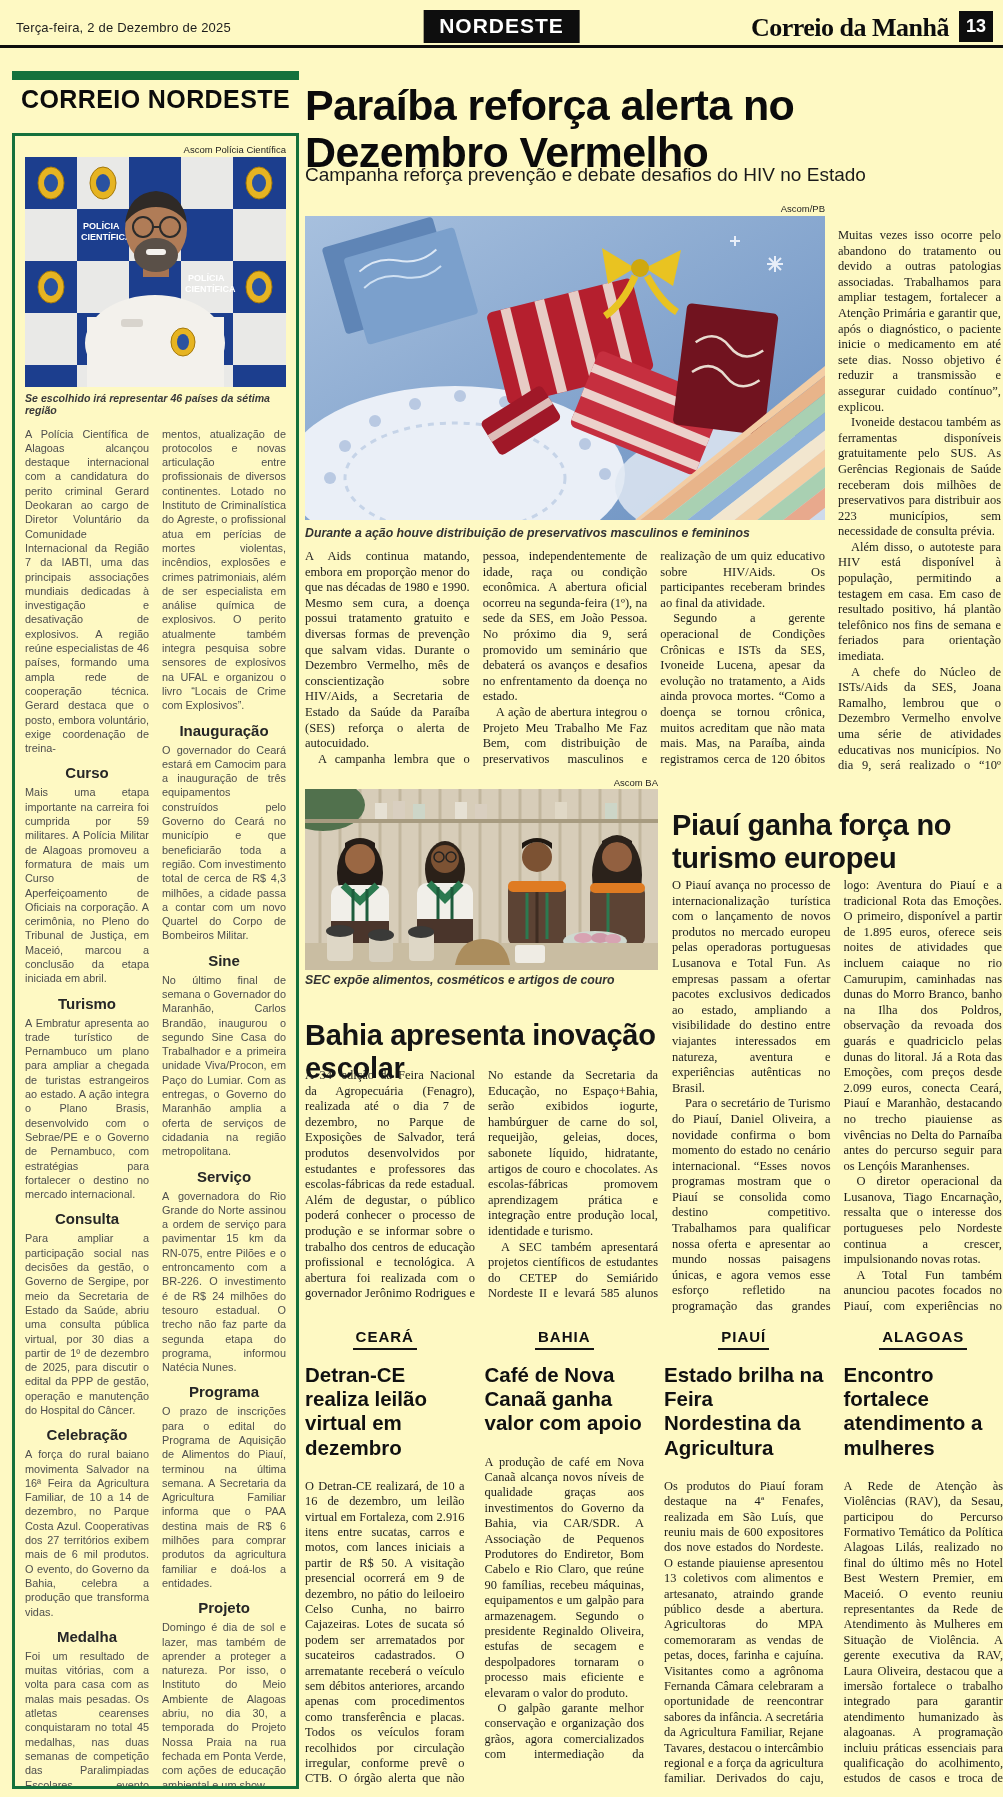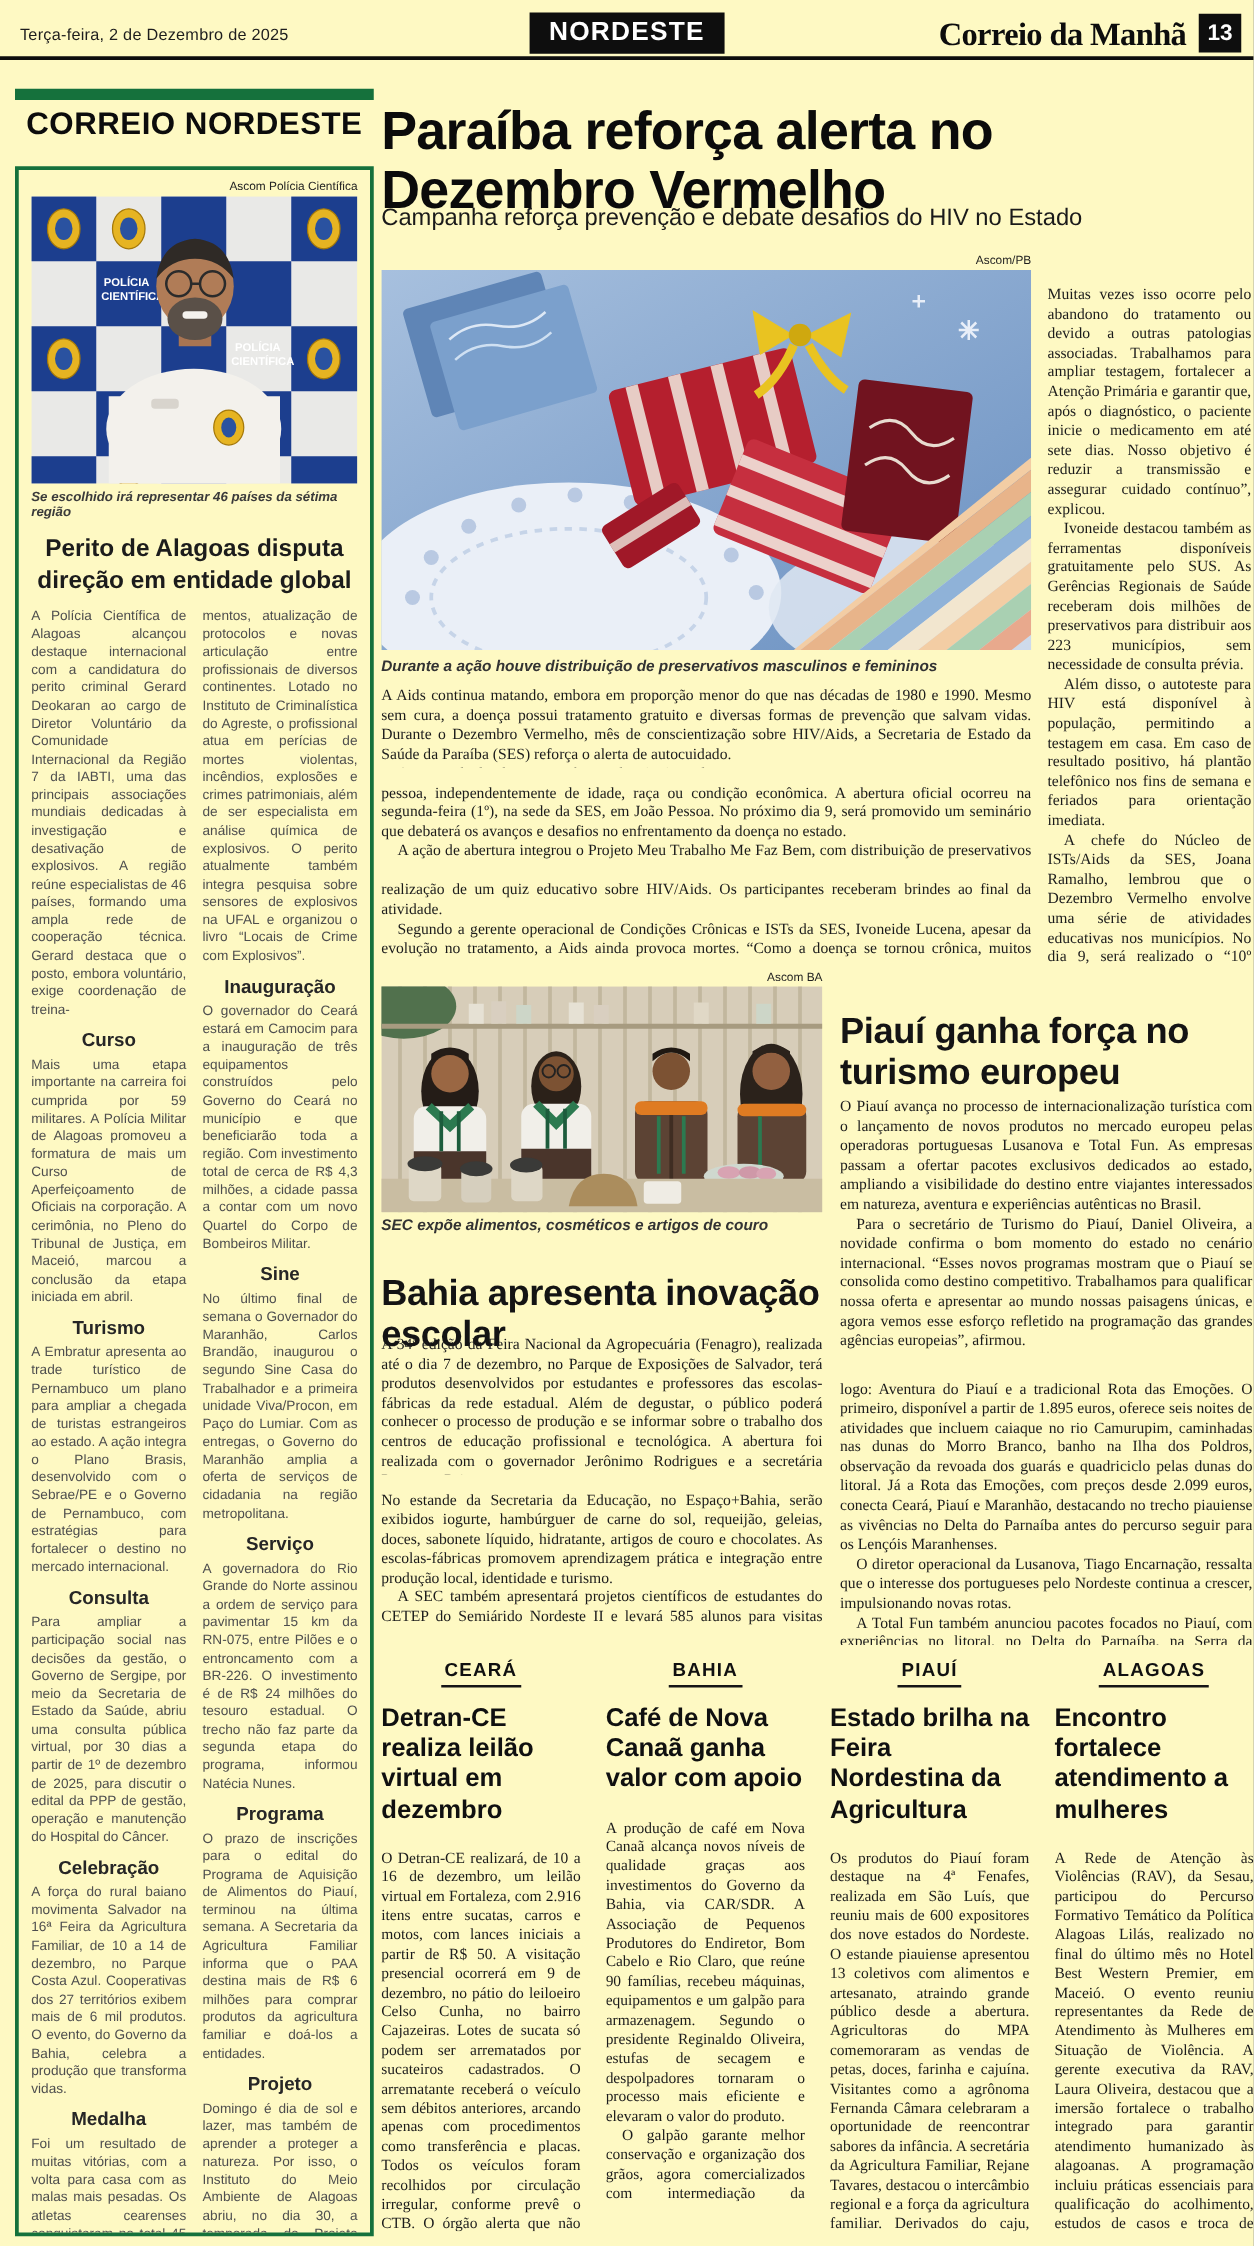--- a/index.html
+++ b/index.html
@@ -31,21 +31,21 @@
                   line-height:1.26;color:#1c1c1c;}
   .panel-cols{margin-top:10px;display:flex;gap:13px;}
   .panel-col{flex:1;min-width:0;}
   .panel-p{margin:0;font-size:10.9px;line-height:14.3px;color:#4e4e4e;text-align:justify;}
   .panel-h{margin:9px 0 4px;text-align:center;font-size:15px;font-weight:700;color:#262626;}
 
   
   .serif{font-family:"Liberation Serif","DejaVu Serif",serif;color:#1b1b1b;}
   .sp{margin:0;text-indent:13px;text-align:justify;}
   .sp.ni{text-indent:0;}
-  .cols{display:flex;flex-direction:column;}
+  .cols{display:flex;}
   .cols .c{flex:1;min-width:0;overflow:hidden;}
 
   .lead-headline{left:305px;top:54px;width:698px;font-size:43px;font-weight:800;
                  line-height:1.1;letter-spacing:-.6px;color:#0b0b0b;margin-top:28px;}
   .lead-subhead{left:305px;top:164px;width:698px;font-size:19px;color:#1a1a1a;}
   .credit{font-size:9.5px;color:#1f1f1f;text-align:right;}
   .lead-credit{left:305px;top:203px;width:520px;}
   .lead-photo{left:305px;top:216px;width:520px;height:304px;overflow:hidden;}
   .caption{font-size:12.3px;font-weight:bold;font-style:italic;color:#333;}
   .lead-caption{left:305px;top:526px;width:520px;}
@@ -143,21 +143,20 @@
             <circle cx="145" cy="70" r="10" fill="none" stroke="#2b2b2b" stroke-width="2"></circle>
             <line x1="128" y1="70" x2="135" y2="70" stroke="#2b2b2b" stroke-width="2"></line>
             <ellipse cx="158" cy="185" rx="12" ry="14" fill="#e6b422" stroke="#a5790a"></ellipse>
             <ellipse cx="158" cy="185" rx="6" ry="8" fill="#2a52a0"></ellipse>
             <rect x="96" y="162" width="22" height="8" rx="3" fill="#d8d4cd"></rect>
           </g>
         </svg>
       </div>
 
       <p class="pcaption">Se escolhido irá representar 46 países da sétima região</p>
-      <div class="panel-headline">Perito de Alagoas disputa direção em entidade global</div>
 
       <div class="panel-cols">
         <div class="panel-col">
           <p class="panel-p">A Polícia Científica de Alagoas alcançou destaque internacional com a candidatura do perito criminal Gerard Deokaran ao cargo de Diretor Voluntário da Comunidade Internacional da Região 7 da IABTI, uma das principais associações mundiais dedicadas à investigação e desativação de explosivos. A região reúne especialistas de 46 países, formando uma ampla rede de cooperação técnica. Gerard destaca que o posto, embora voluntário, exige coordenação de treina-</p>
           <h4 class="panel-h">Curso</h4>
           <p class="panel-p">Mais uma etapa importante na carreira foi cumprida por 59 militares. A Polícia Militar de Alagoas promoveu a formatura de mais um Curso de Aperfeiçoamento de Oficiais na corporação. A cerimônia, no Pleno do Tribunal de Justiça, em Maceió, marcou a conclusão da etapa iniciada em abril.</p>
           <h4 class="panel-h">Turismo</h4>
           <p class="panel-p">A Embratur apresenta ao trade turístico de Pernambuco um plano para ampliar a chegada de turistas estrangeiros ao estado. A ação integra o Plano Brasis, desenvolvido com o Sebrae/PE e o Governo de Pernambuco, com estratégias para fortalecer o destino no mercado internacional.</p>
           <h4 class="panel-h">Consulta</h4>
           <p class="panel-p">Para ampliar a participação social nas decisões da gestão, o Governo de Sergipe, por meio da Secretaria de Estado da Saúde, abriu uma consulta pública virtual, por 30 dias a partir de 1º de dezembro de 2025, para discutir o edital da PPP de gestão, operação e manutenção do Hospital do Câncer.</p>

